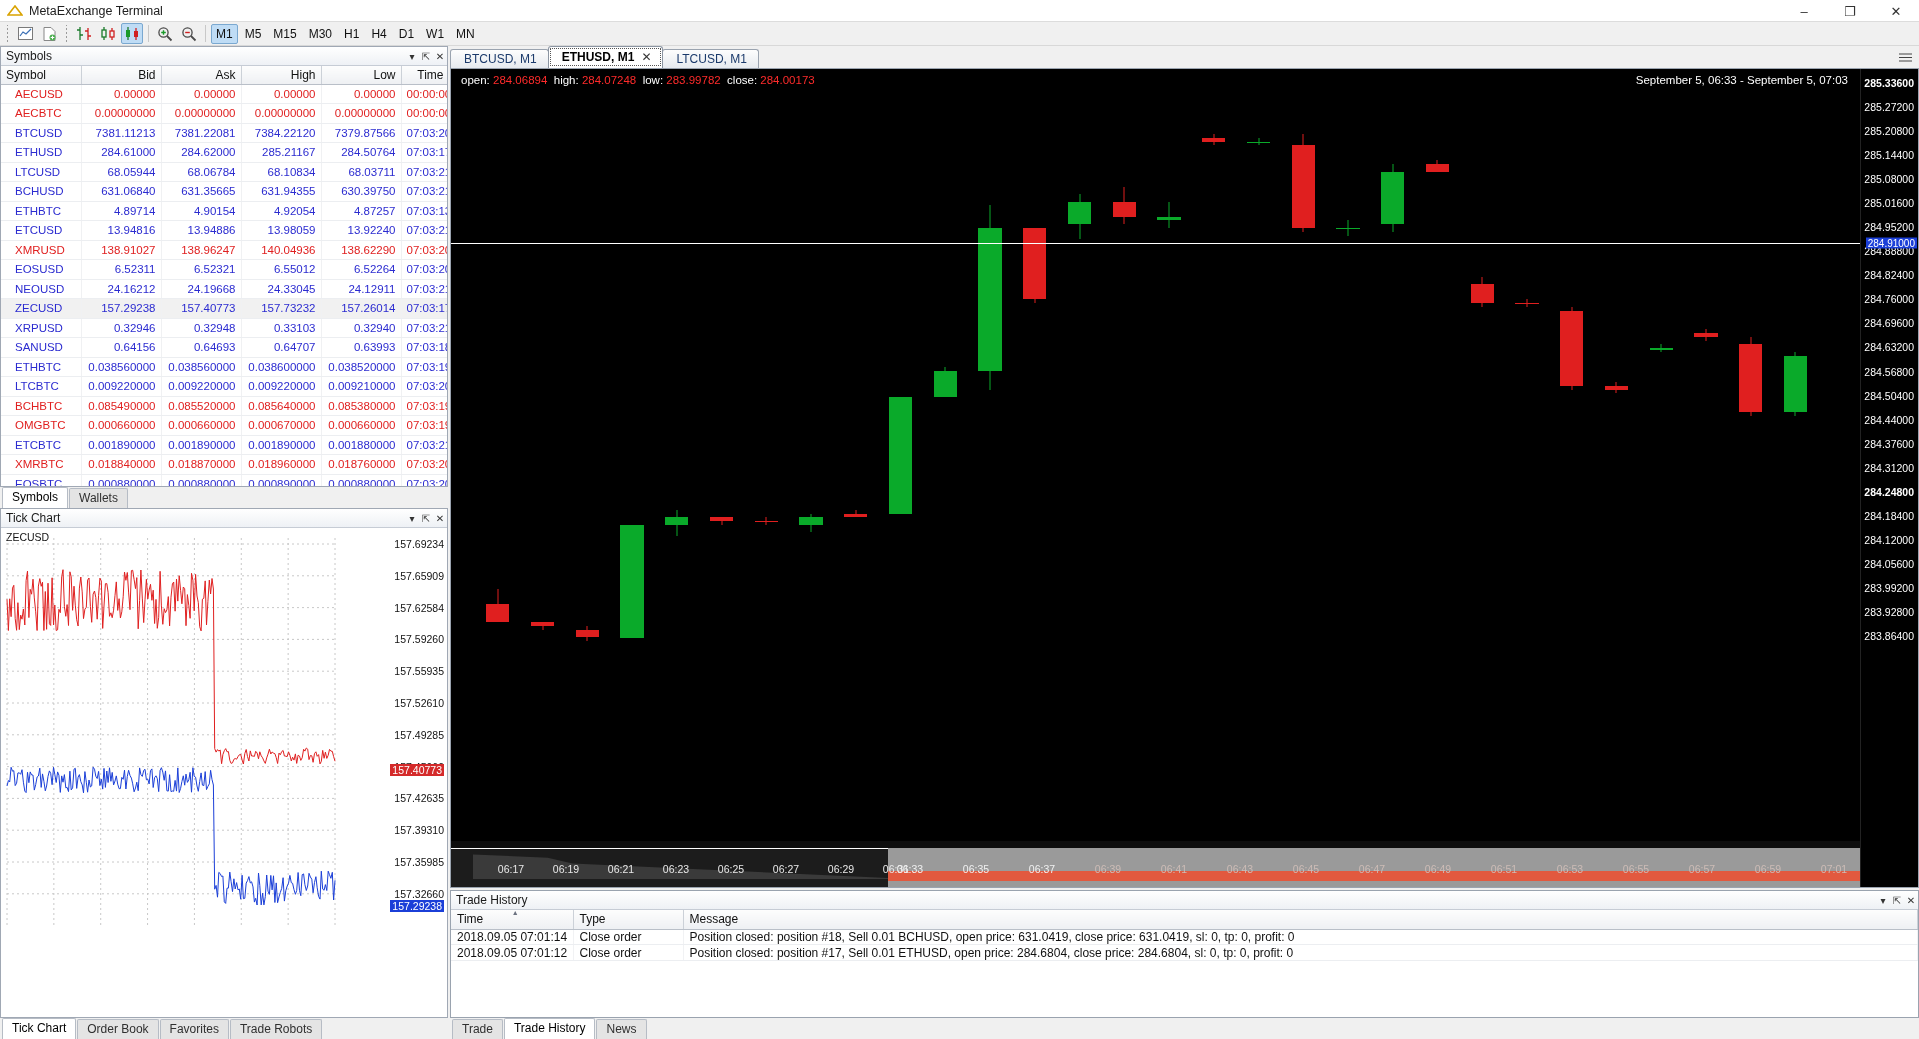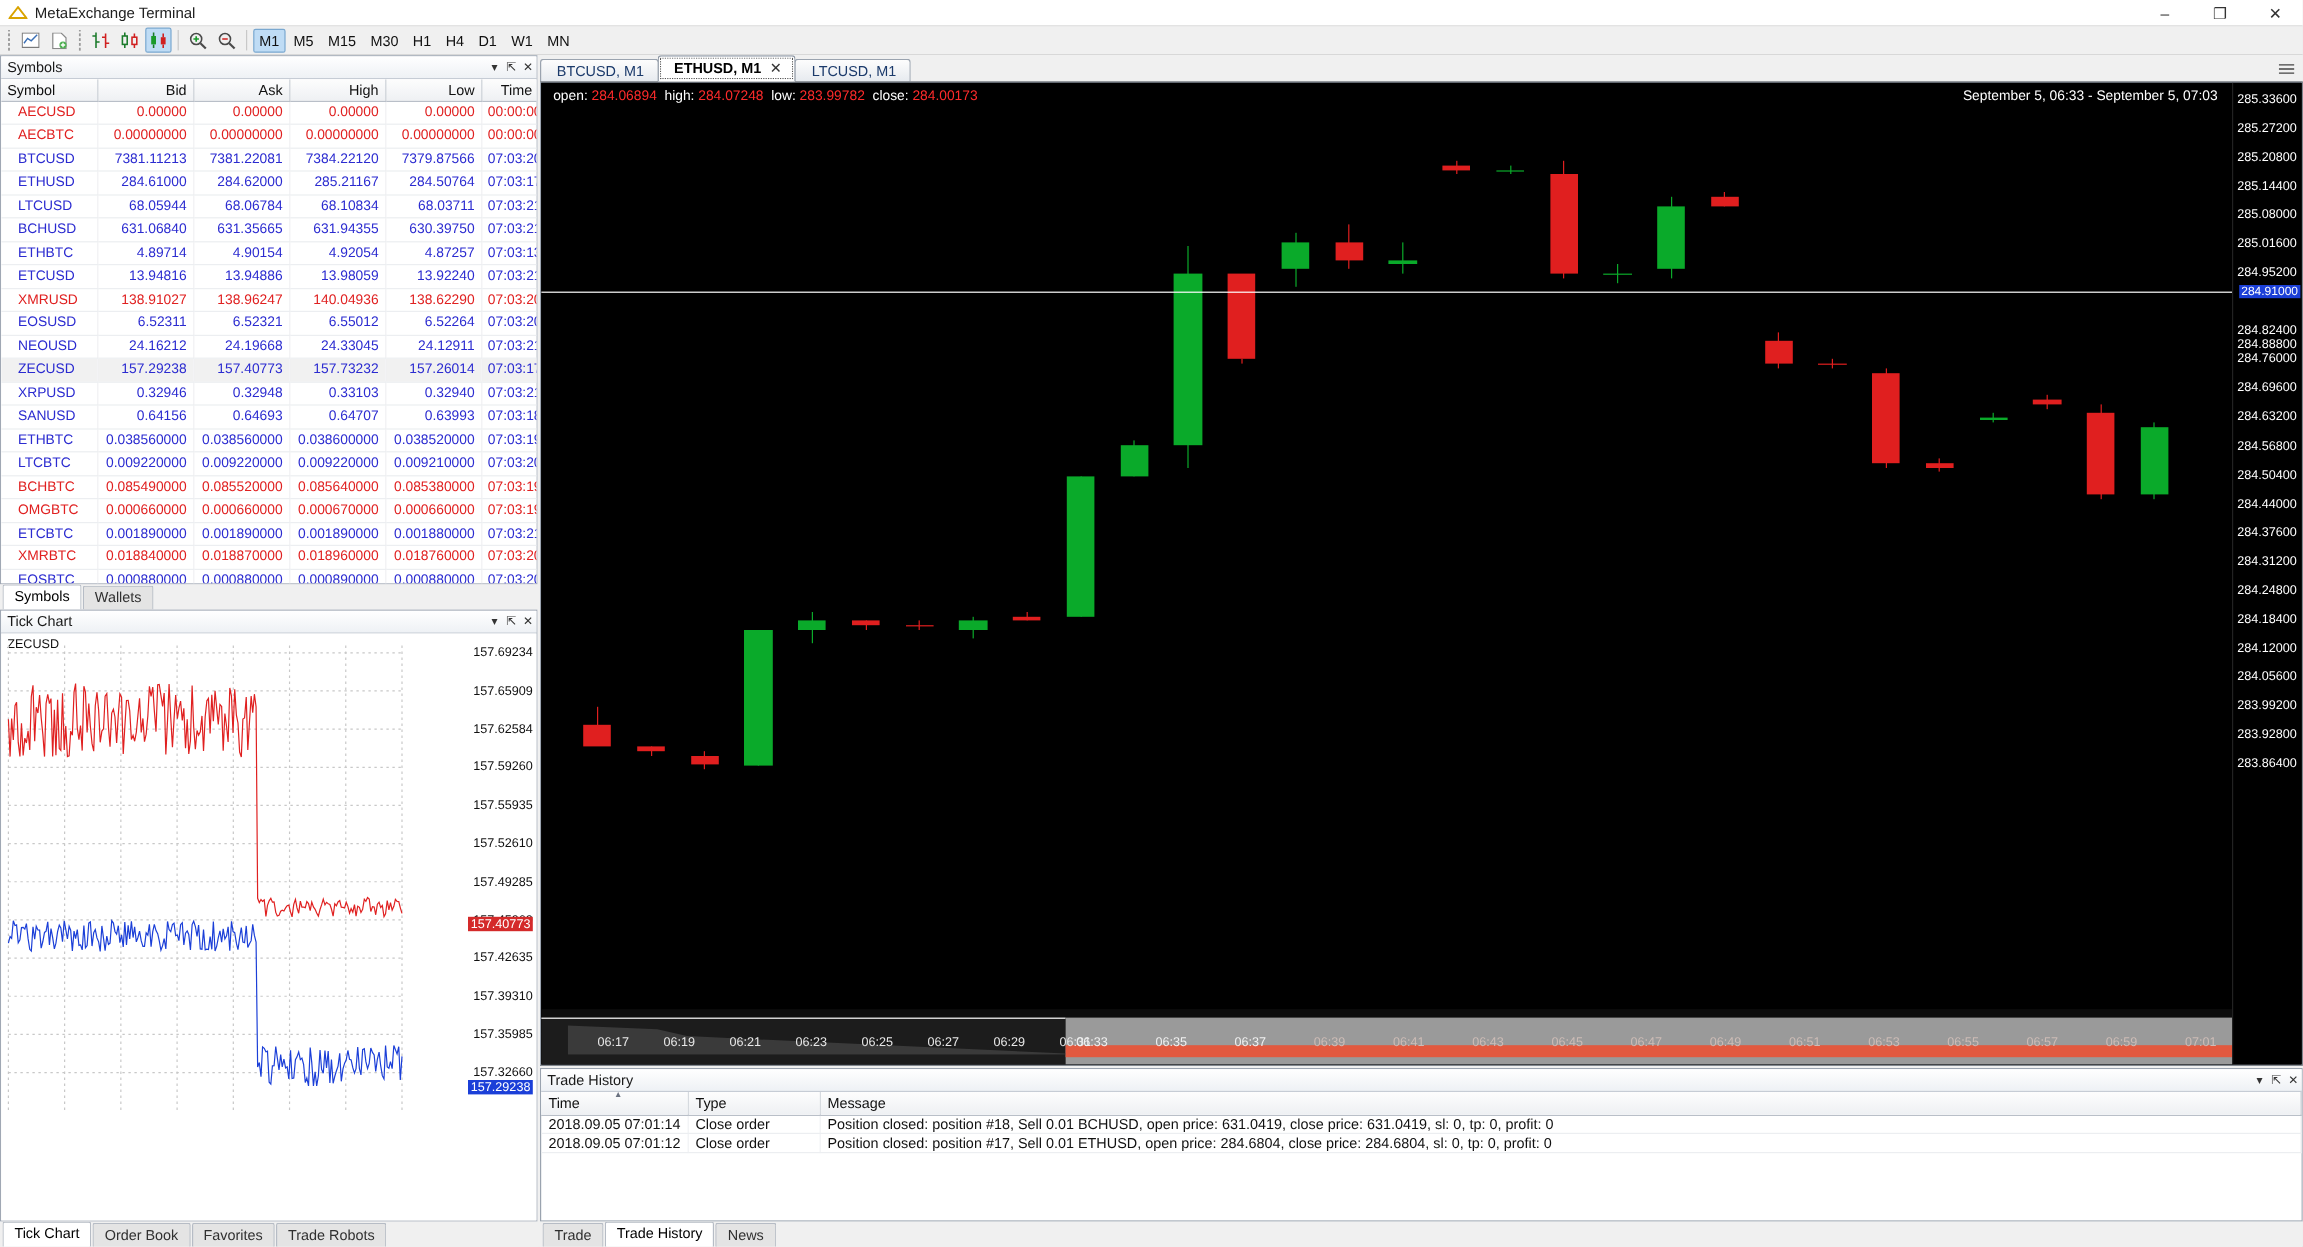--- a/index.html
+++ b/index.html
@@ -641,38 +641,38 @@
                 <div class="bodyrect" style="top: 7.51359px; height: 67.6223px;"></div>
               </div>
               <div class="candle up-c" style="left: 1332.82px; width: 23.2675px; top: 282.986px; height: 63.8655px;">
                 <div class="wick" style="top: 0px; height: 100%;"></div>
                 <div class="bodyrect" style="top: 3.75679px; height: 56.3519px;"></div>
               </div>
             </div>
           <div class="crosshairline" id="crosshair" style="top: 174.039px;"></div>
 
           <div class="pricecol" id="pricecol">
-              <div class="pl" style="top: 14px;">285.33600</div>
+              <div class="pl" style="top: 14px; font-weight: bold;">285.33600</div>
               <div class="pl" style="top: 38.0435px;">285.27200</div>
               <div class="pl" style="top: 62.087px;">285.20800</div>
               <div class="pl" style="top: 86.1304px;">285.14400</div>
               <div class="pl" style="top: 110.174px;">285.08000</div>
               <div class="pl" style="top: 134.217px;">285.01600</div>
               <div class="pl" style="top: 158.261px;">284.95200</div>
-              <div class="pl" style="top: 182.304px; margin-top: 36px;">284.88800</div>
+              <div class="pl" style="top: 182.304px;">284.88800</div>
               <div class="pl" style="top: 206.348px;">284.82400</div>
               <div class="pl" style="top: 230.391px;">284.76000</div>
               <div class="pl" style="top: 254.435px;">284.69600</div>
               <div class="pl" style="top: 278.478px;">284.63200</div>
               <div class="pl" style="top: 302.522px;">284.56800</div>
               <div class="pl" style="top: 326.565px;">284.50400</div>
               <div class="pl" style="top: 350.609px;">284.44000</div>
               <div class="pl" style="top: 374.652px;">284.37600</div>
               <div class="pl" style="top: 398.696px;">284.31200</div>
-              <div class="pl" style="top: 422.739px;">284.24800</div>
+              <div class="pl" style="top: 422.739px; font-weight: bold;">284.24800</div>
               <div class="pl" style="top: 446.783px;">284.18400</div>
               <div class="pl" style="top: 470.826px;">284.12000</div>
               <div class="pl" style="top: 494.87px;">284.05600</div>
               <div class="pl" style="top: 518.913px;">283.99200</div>
               <div class="pl" style="top: 542.957px;">283.92800</div>
               <div class="pl" style="top: 567px;">283.86400</div>
               <div class="cur" style="top: 174.039px;">284.91000</div>
             </div>
           <div class="timeaxis" id="timeaxis">
               <div class="tl" style="left: 46.8471px;">06:33</div>

